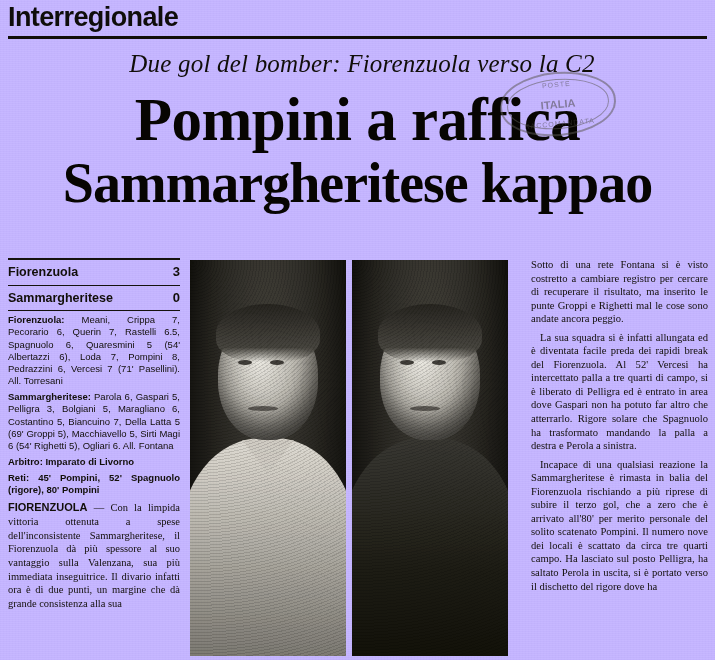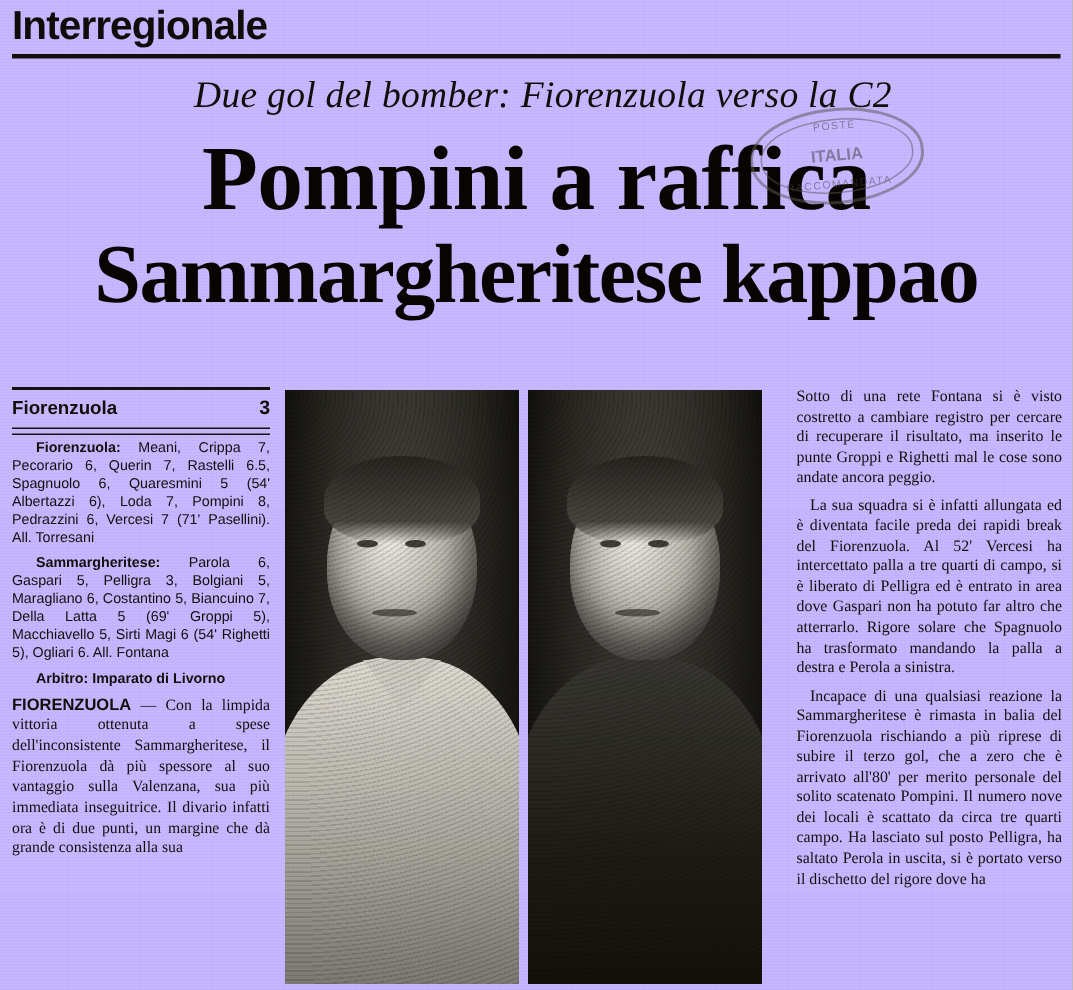--- a/index.html
+++ b/index.html
@@ -142,21 +142,21 @@
   .score-row {
     display: flex;
     justify-content: space-between;
     align-items: baseline;
     font-size: 12.5px;
     font-weight: bold;
     padding: 1px 0;
   }
   .score-row .goals { font-size: 13px; }
   .statcol p { margin: 0 0 4px 0; text-align: justify; }
-  .statcol b { font-weight: bold; margin-left: 16px; }
+  .statcol b { font-weight: bold; }
   .lineups { font-size: 9.5px; }
   .refline { font-weight: bold; margin-top: 2px; }
 
   .lead-col {
     font-family: "Liberation Serif", serif;
     font-size: 10.5px;
     line-height: 1.3;
     text-align: justify;
     margin-top: 4px;
   }
@@ -286,31 +286,38 @@
   <div class="body-area">
 
     <div class="statcol">
       <div class="rule-top"></div>
 
       <div class="score-row">
         <span>Fiorenzuola</span>
         <span class="goals">3</span>
       </div>
       <div class="rule-thin"></div>
+      <div class="score-row">
+        <span>Sammargheritese</span>
+        <span class="goals">0</span>
+      </div>
       <div class="rule-thin"></div>
 
       <div class="lineups">
         <p>
           <b>Fiorenzuola:</b><span> Meani, Crippa 7, Pecorario 6, Querin 7, Rastelli 6.5, Spagnuolo 6, Quaresmini 5 (54' Albertazzi 6), Loda 7, Pompini 8, Pedrazzini 6, Vercesi 7 (71' Pasellini). All. Torresani</span>
         </p>
         <p>
           <b>Sammargheritese:</b><span> Parola 6, Gaspari 5, Pelligra 3, Bolgiani 5, Maragliano 6, Costantino 5, Biancuino 7, Della Latta 5 (69' Groppi 5), Macchiavello 5, Sirti Magi 6 (54' Righetti 5), Ogliari 6. All. Fontana</span>
         </p>
         <p class="refline">
           <b>Arbitro:</b><span> Imparato di Livorno</span>
+        </p>
+        <p class="refline">
+          <b>Reti:</b><span> 45' Pompini, 52' Spagnuolo (rigore), 80' Pompini</span>
         </p>
       </div>
 
       <div class="lead-col">
         <span class="dek">FIORENZUOLA</span><span> — </span><span>Con la limpida vittoria ottenuta a spese dell'inconsistente Sammargheritese, il Fiorenzuola dà più spessore al suo vantaggio sulla Valenzana, sua più immediata inseguitrice. Il divario infatti ora è di due punti, un margine che dà grande consistenza alla sua</span>
       </div>
     </div>
 
     <div class="photo p1">
       <div class="ph-inner">

